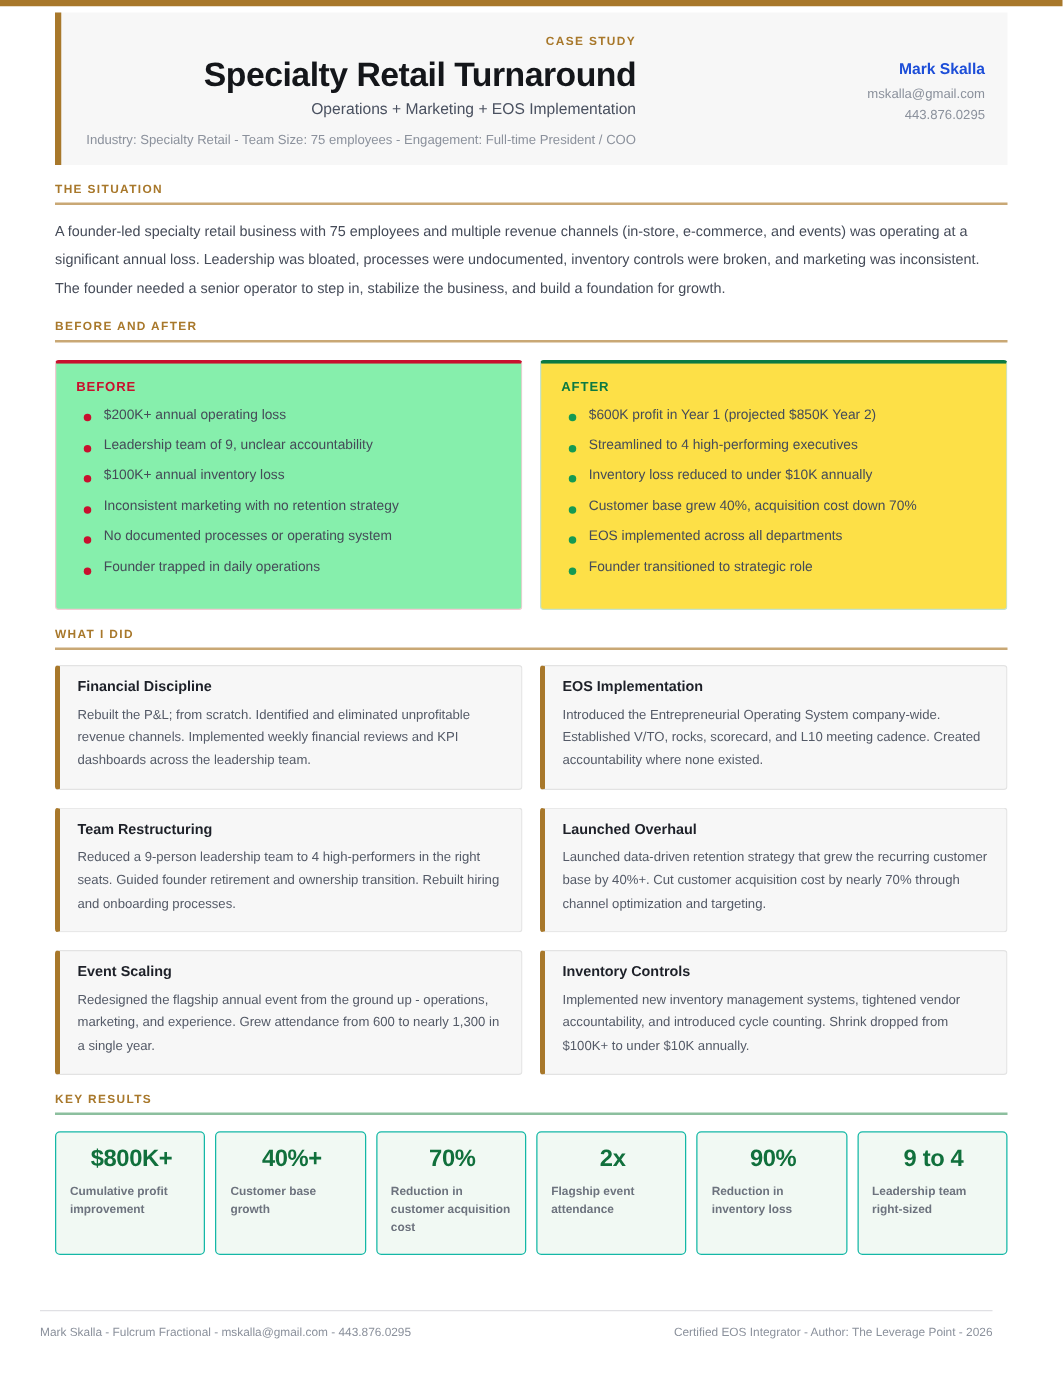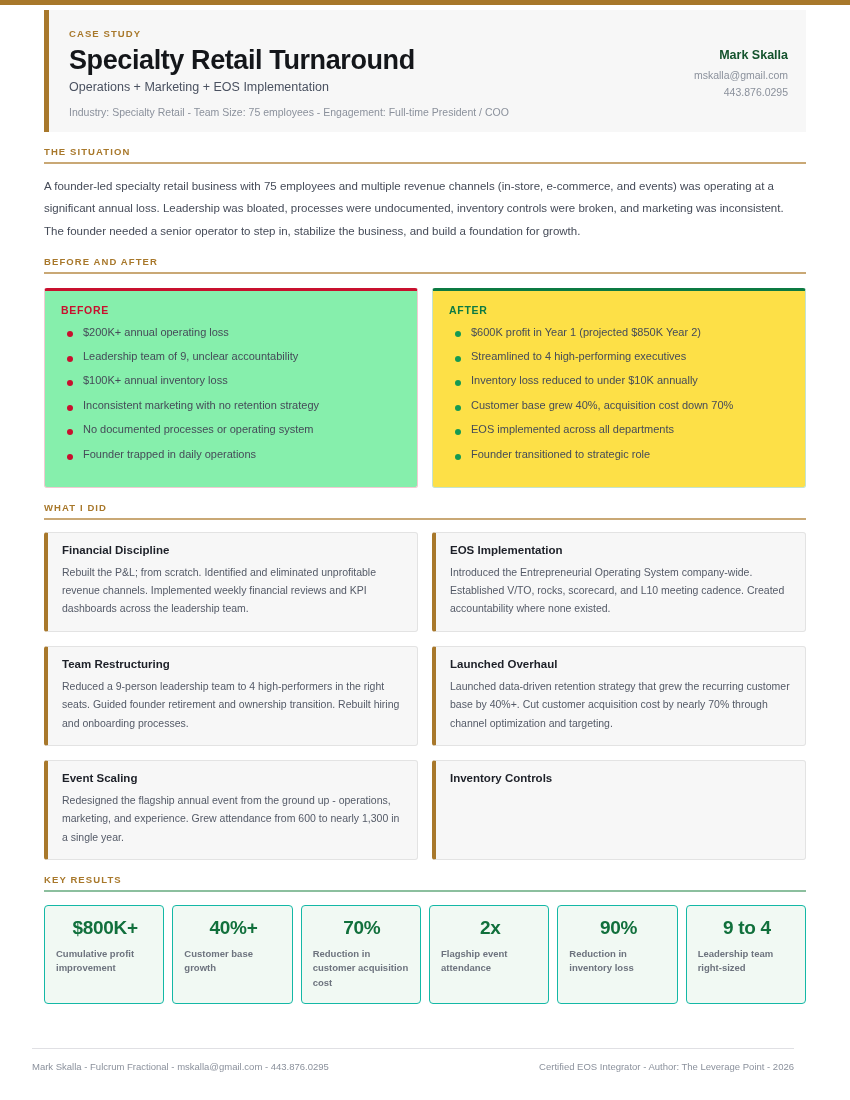--- a/index.html
+++ b/index.html
@@ -40,21 +40,21 @@
     display: flex;
     justify-content: space-between;
     align-items: flex-start;
     background: #f7f7f7;
     border-left: 5px solid #a8782b;
     padding: 16px 18px 14px 20px;
     box-sizing: border-box;
     width: 762px;
     min-height: 115px;
   }
-  .header-left { padding-top: 2px; }
+  .header-left { padding-top: 2px; text-align: right; }
   .eyebrow {
     font-size: 9.5px;
     font-weight: bold;
     letter-spacing: 1.1px;
     color: #a8782b;
     margin-bottom: 6px;
   }
   .doc-title {
     font-size: 27px;
     font-weight: bold;
@@ -73,21 +73,21 @@
     color: #8b919c;
   }
   .header-right {
     text-align: right;
     padding-top: 22px;
     white-space: nowrap;
   }
   .contact-name {
     font-size: 12.5px;
     font-weight: bold;
-    color: #14532d;
+    color: #1d4ed8;
     margin-bottom: 7px;
   }
   .contact-line {
     font-size: 10.5px;
     color: #8b919c;
     margin-bottom: 5px;
   }
 
   
   .section-label {
@@ -357,20 +357,21 @@
         <div class="did-card">
           <div class="did-title">Launched Overhaul</div>
           <div class="did-body">Launched data-driven retention strategy that grew the recurring customer base by 40%+. Cut customer acquisition cost by nearly 70% through channel optimization and targeting.</div>
         </div>
         <div class="did-card">
           <div class="did-title">Event Scaling</div>
           <div class="did-body">Redesigned the flagship annual event from the ground up - operations, marketing, and experience. Grew attendance from 600 to nearly 1,300 in a single year.</div>
         </div>
         <div class="did-card">
           <div class="did-title">Inventory Controls</div>
+          <div class="did-body">Implemented new inventory management systems, tightened vendor accountability, and introduced cycle counting. Shrink dropped from $100K+ to under $10K annually.</div>
         </div>
       </div>
     </div>
 
     <div class="section-block">
       <div class="section-label">KEY RESULTS</div>
       <div class="section-rule green"></div>
       <div class="stats-grid">
         <div class="stat-card">
           <div class="stat-value">$800K+</div>

